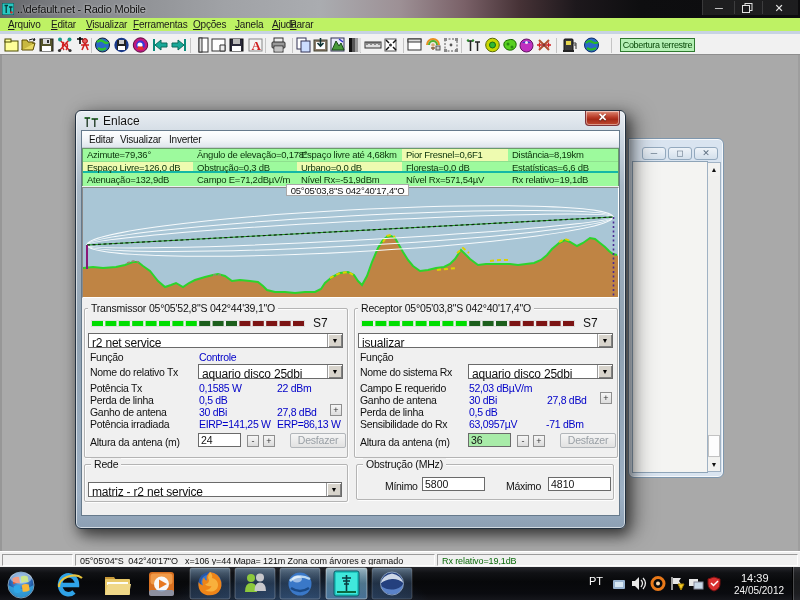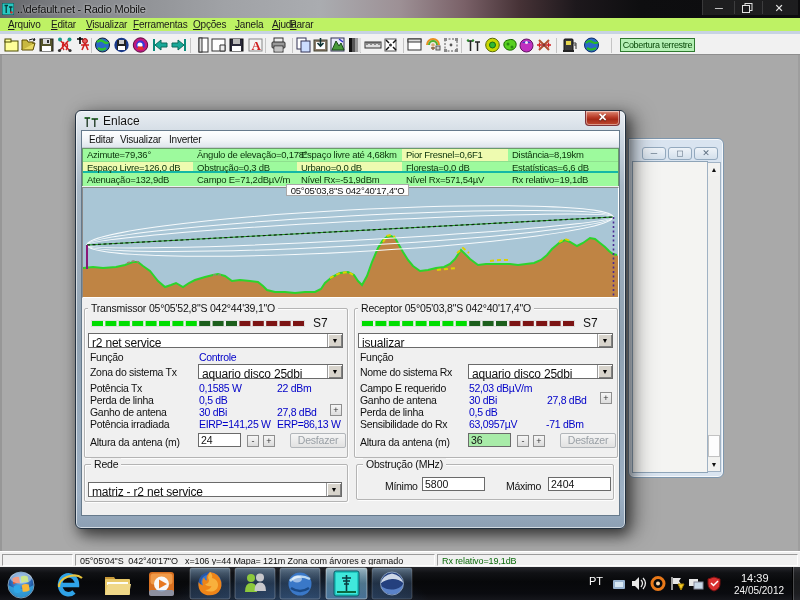--- a/index.html
+++ b/index.html
@@ -377,21 +377,21 @@
           <rect x="202" y="1" width="11" height="5" fill="#7c1414"></rect>
    </g>
   </svg>
   <div class="s7" style="left:231px;top:185px">S7</div>
   <div class="combo" style="left:6px;top:202px;width:255px">
         <span class="ctext">r2 net service</span>
         <span class="cbtn">▼</span>
       </div>
   <div class="lbl" style="left:8px;top:220px">Função</div>
       <div class="val" style="left:117px;top:220px">Controle</div>
-  <div class="lbl" style="left:8px;top:235px">Zona do sistema Tx</div>
+  <div class="lbl" style="left:8px;top:235px">Nome do relativo Tx</div>
   <div class="combo" style="left:116px;top:233px;width:145px">
         <span class="ctext">aquario disco 25dbi</span>
         <span class="cbtn">▼</span>
       </div>
   <div class="lbl" style="left:8px;top:251px">Potência Tx</div>
       <div class="val" style="left:117px;top:251px">0,1585 W</div>
       <div class="val" style="left:195px;top:251px">22 dBm</div>
   <div class="lbl" style="left:8px;top:263px">Perda de linha</div>
       <div class="val" style="left:117px;top:263px">0,5 dB</div>
   <div class="lbl" style="left:8px;top:275px">Ganho de antena</div>
@@ -467,21 +467,21 @@
         <span class="ctext">matriz - r2 net service</span>
         <span class="cbtn">▼</span>
       </div>
 
   <div class="group" style="left:274px;top:333px;width:258px;height:36px">
    <div class="glabel" style="left:6px">Obstrução (MHz)</div>
   </div>
   <div class="lbl" style="left:303px;top:349px">Mínimo</div>
   <div class="tinput" style="left:340px;top:346px;width:63px">5800</div>
   <div class="lbl" style="left:424px;top:349px">Máximo</div>
-  <div class="tinput" style="left:466px;top:346px;width:63px">2404</div>
+  <div class="tinput" style="left:466px;top:346px;width:63px">4810</div>
  </div>
 </div>
 
 <div class="abs" id="statusbar">
  <div class="spanel" style="left:2px;width:71px"></div>
  <div class="spanel" style="left:75px;width:360px;padding-left:4px">05°05'04"S&nbsp;&nbsp;042°40'17"O&nbsp;&nbsp;&nbsp;x=106 y=44 Mapa= 121m Zona com árvores e gramado</div>
  <div class="spanel" style="left:437px;width:361px;padding-left:4px;color:#0a6a0a">Rx relativo=19,1dB</div>
 </div>
 
 <div class="abs" id="taskbar"></div>

